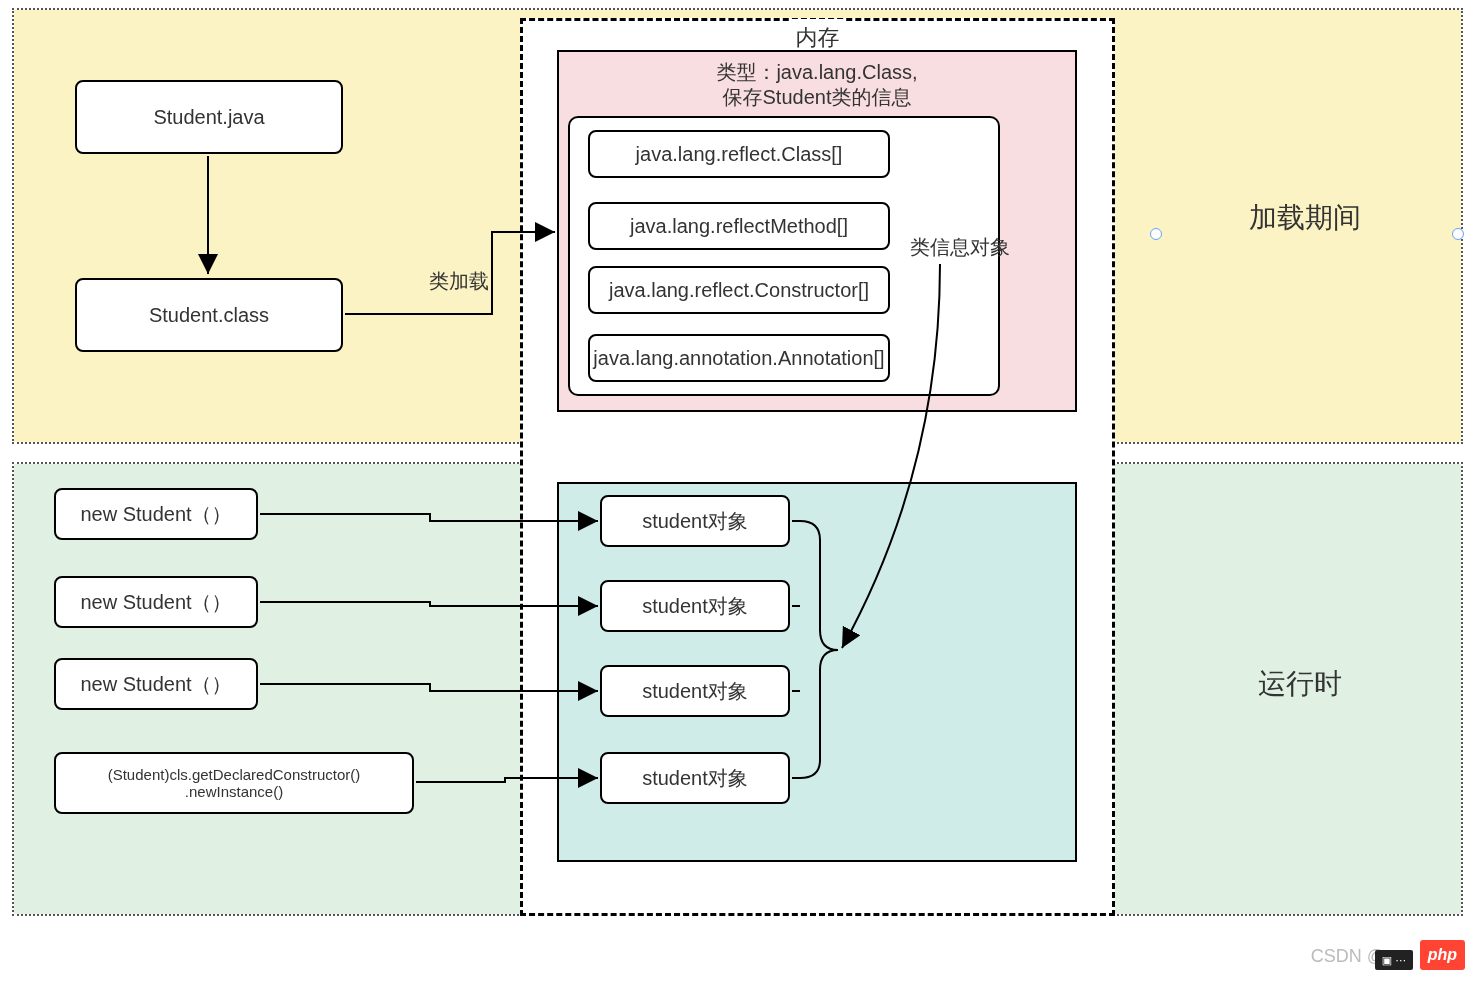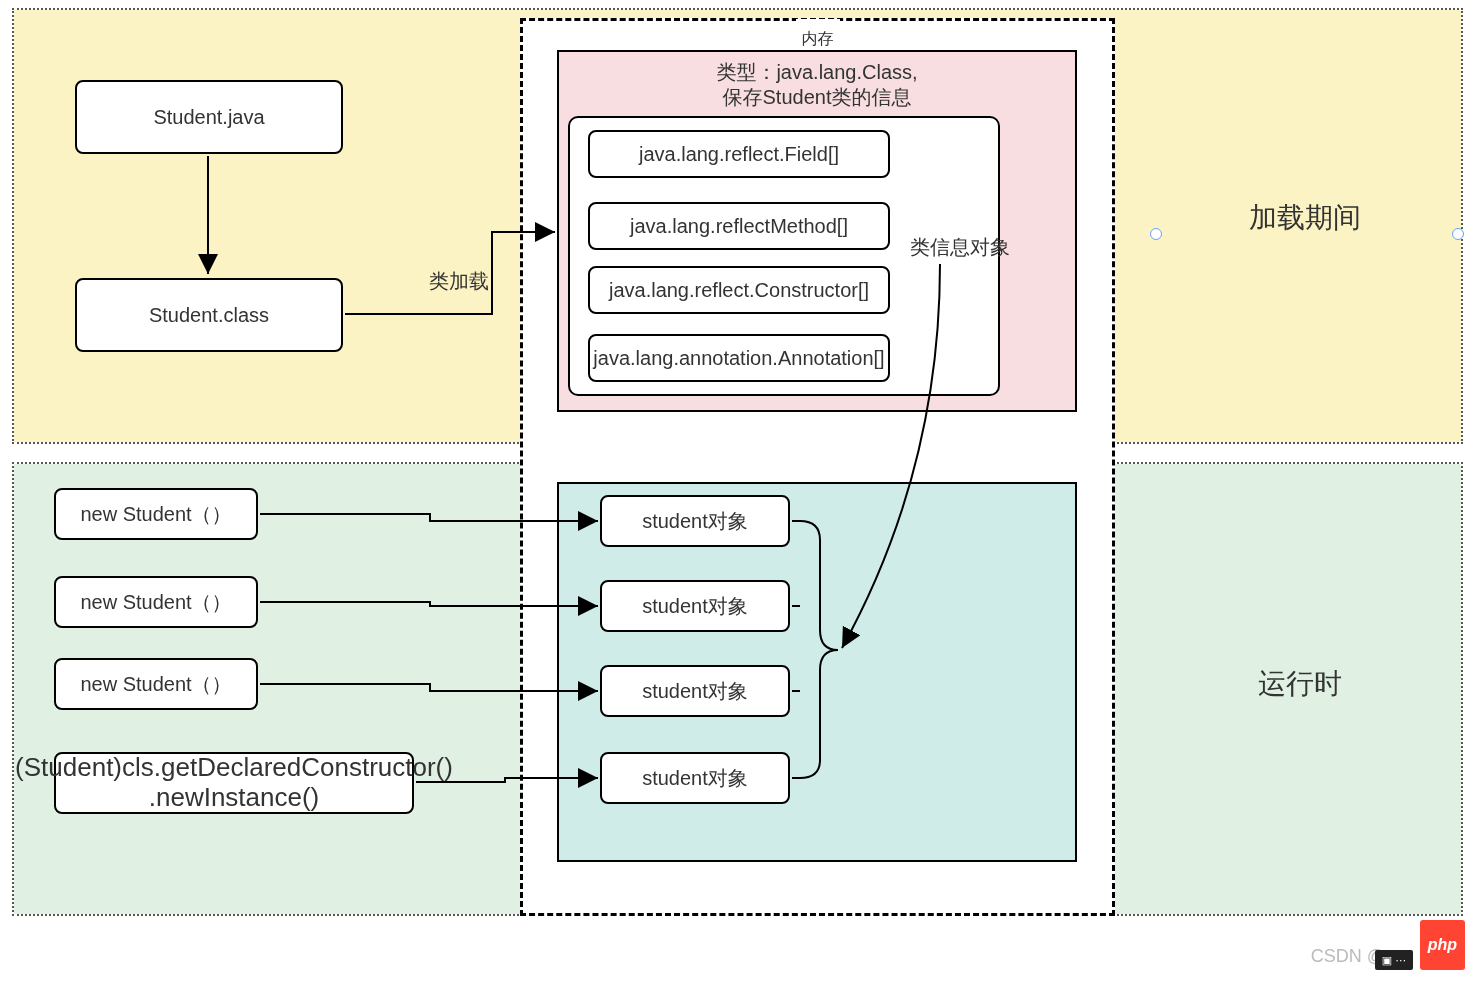--- a/index.html
+++ b/index.html
@@ -41,42 +41,42 @@
     position: absolute;
     background: transparent;
     font-size: 20px;
     text-align: center;
   }
   .memory-label {
     position: absolute;
     top: -2px;
     left: 50%;
     transform: translateX(-50%);
-    padding: 10px 6px;
-    font-size: 16px;
+    padding: 4px 6px;
+    font-size: 22px;
   }
   svg.arrows {
     position: absolute;
     left: 0; top: 0;
     width: 1475px; height: 985px;
     pointer-events: none;
   }
   .watermark {
     position:absolute;
     right: 90px;
     bottom: 18px;
     color: #bbb;
     font-size: 18px;
   }
   .php-pill{
     position:absolute;
     right:10px;bottom:15px;
     background:#ff4433;color:#fff;
     font-style:italic;font-weight:bold;
-    font-size:16px;padding:16px 8px;border-radius:3px;
+    font-size:16px;padding:6px 8px;border-radius:3px;
   }
   .icon-pill{
     position:absolute;right:62px;bottom:15px;
     width:38px;height:20px;background:#222;color:#fff;
     font-size:11px;display:flex;align-items:center;justify-content:center;
     border-radius:2px;
   }
 </style>
 </head>
 <body>
@@ -97,39 +97,39 @@
 </div>
 
 <div class="label" style="left:632px; top:60px; width:370px; line-height:1.25;">
   <div>类型：java.lang.Class,</div>
   <div>保存Student类的信息</div>
 </div>
 
 <div class="region" style="left:568px; top:116px; width:432px; height:280px; background:#fff; border:2px solid #000; border-radius:10px;">
 </div>
 
-<div class="box" style="left:588px; top:130px; width:302px; height:48px;">java.lang.reflect.Field[]</div>
+<div class="box" style="left:588px; top:130px; width:302px; height:48px;">java.lang.reflect.Class[]</div>
 <div class="box" style="left:588px; top:202px; width:302px; height:48px;">java.lang.reflectMethod[]</div>
 <div class="box" style="left:588px; top:266px; width:302px; height:48px;">java.lang.reflect.Constructor[]</div>
 <div class="box" style="left:588px; top:334px; width:302px; height:48px;">java.lang.annotation.Annotation[]</div>
 
 <div class="label" style="left:900px; top:234px; width:120px;">类信息对象</div>
 
 <div class="region solid-region" style="left:557px; top:482px; width:520px; height:380px; background:#cfece9;">
 </div>
 
 <div class="box" style="left:75px; top:80px; width:268px; height:74px;">Student.java</div>
 <div class="box" style="left:75px; top:278px; width:268px; height:74px;">Student.class</div>
 
 <div class="label" style="left:424px; top:268px; width:70px;">类加载</div>
 
 <div class="box" style="left:54px; top:488px; width:204px; height:52px;">new Student（）</div>
 <div class="box" style="left:54px; top:576px; width:204px; height:52px;">new Student（）</div>
 <div class="box" style="left:54px; top:658px; width:204px; height:52px;">new Student（）</div>
-<div class="box" style="left:54px; top:752px; width:360px; height:62px; font-size:26px; line-height:1.15;">
+<div class="box" style="left:54px; top:752px; width:360px; height:62px; font-size:15px; line-height:1.15;">
   <div>
     <div>(Student)cls.getDeclaredConstructor()</div>
     <div>.newInstance()</div>
   </div>
 </div>
 
 <div class="box" style="left:600px; top:495px; width:190px; height:52px;">student对象</div>
 <div class="box" style="left:600px; top:580px; width:190px; height:52px;">student对象</div>
 <div class="box" style="left:600px; top:665px; width:190px; height:52px;">student对象</div>
 <div class="box" style="left:600px; top:752px; width:190px; height:52px;">student对象</div>

